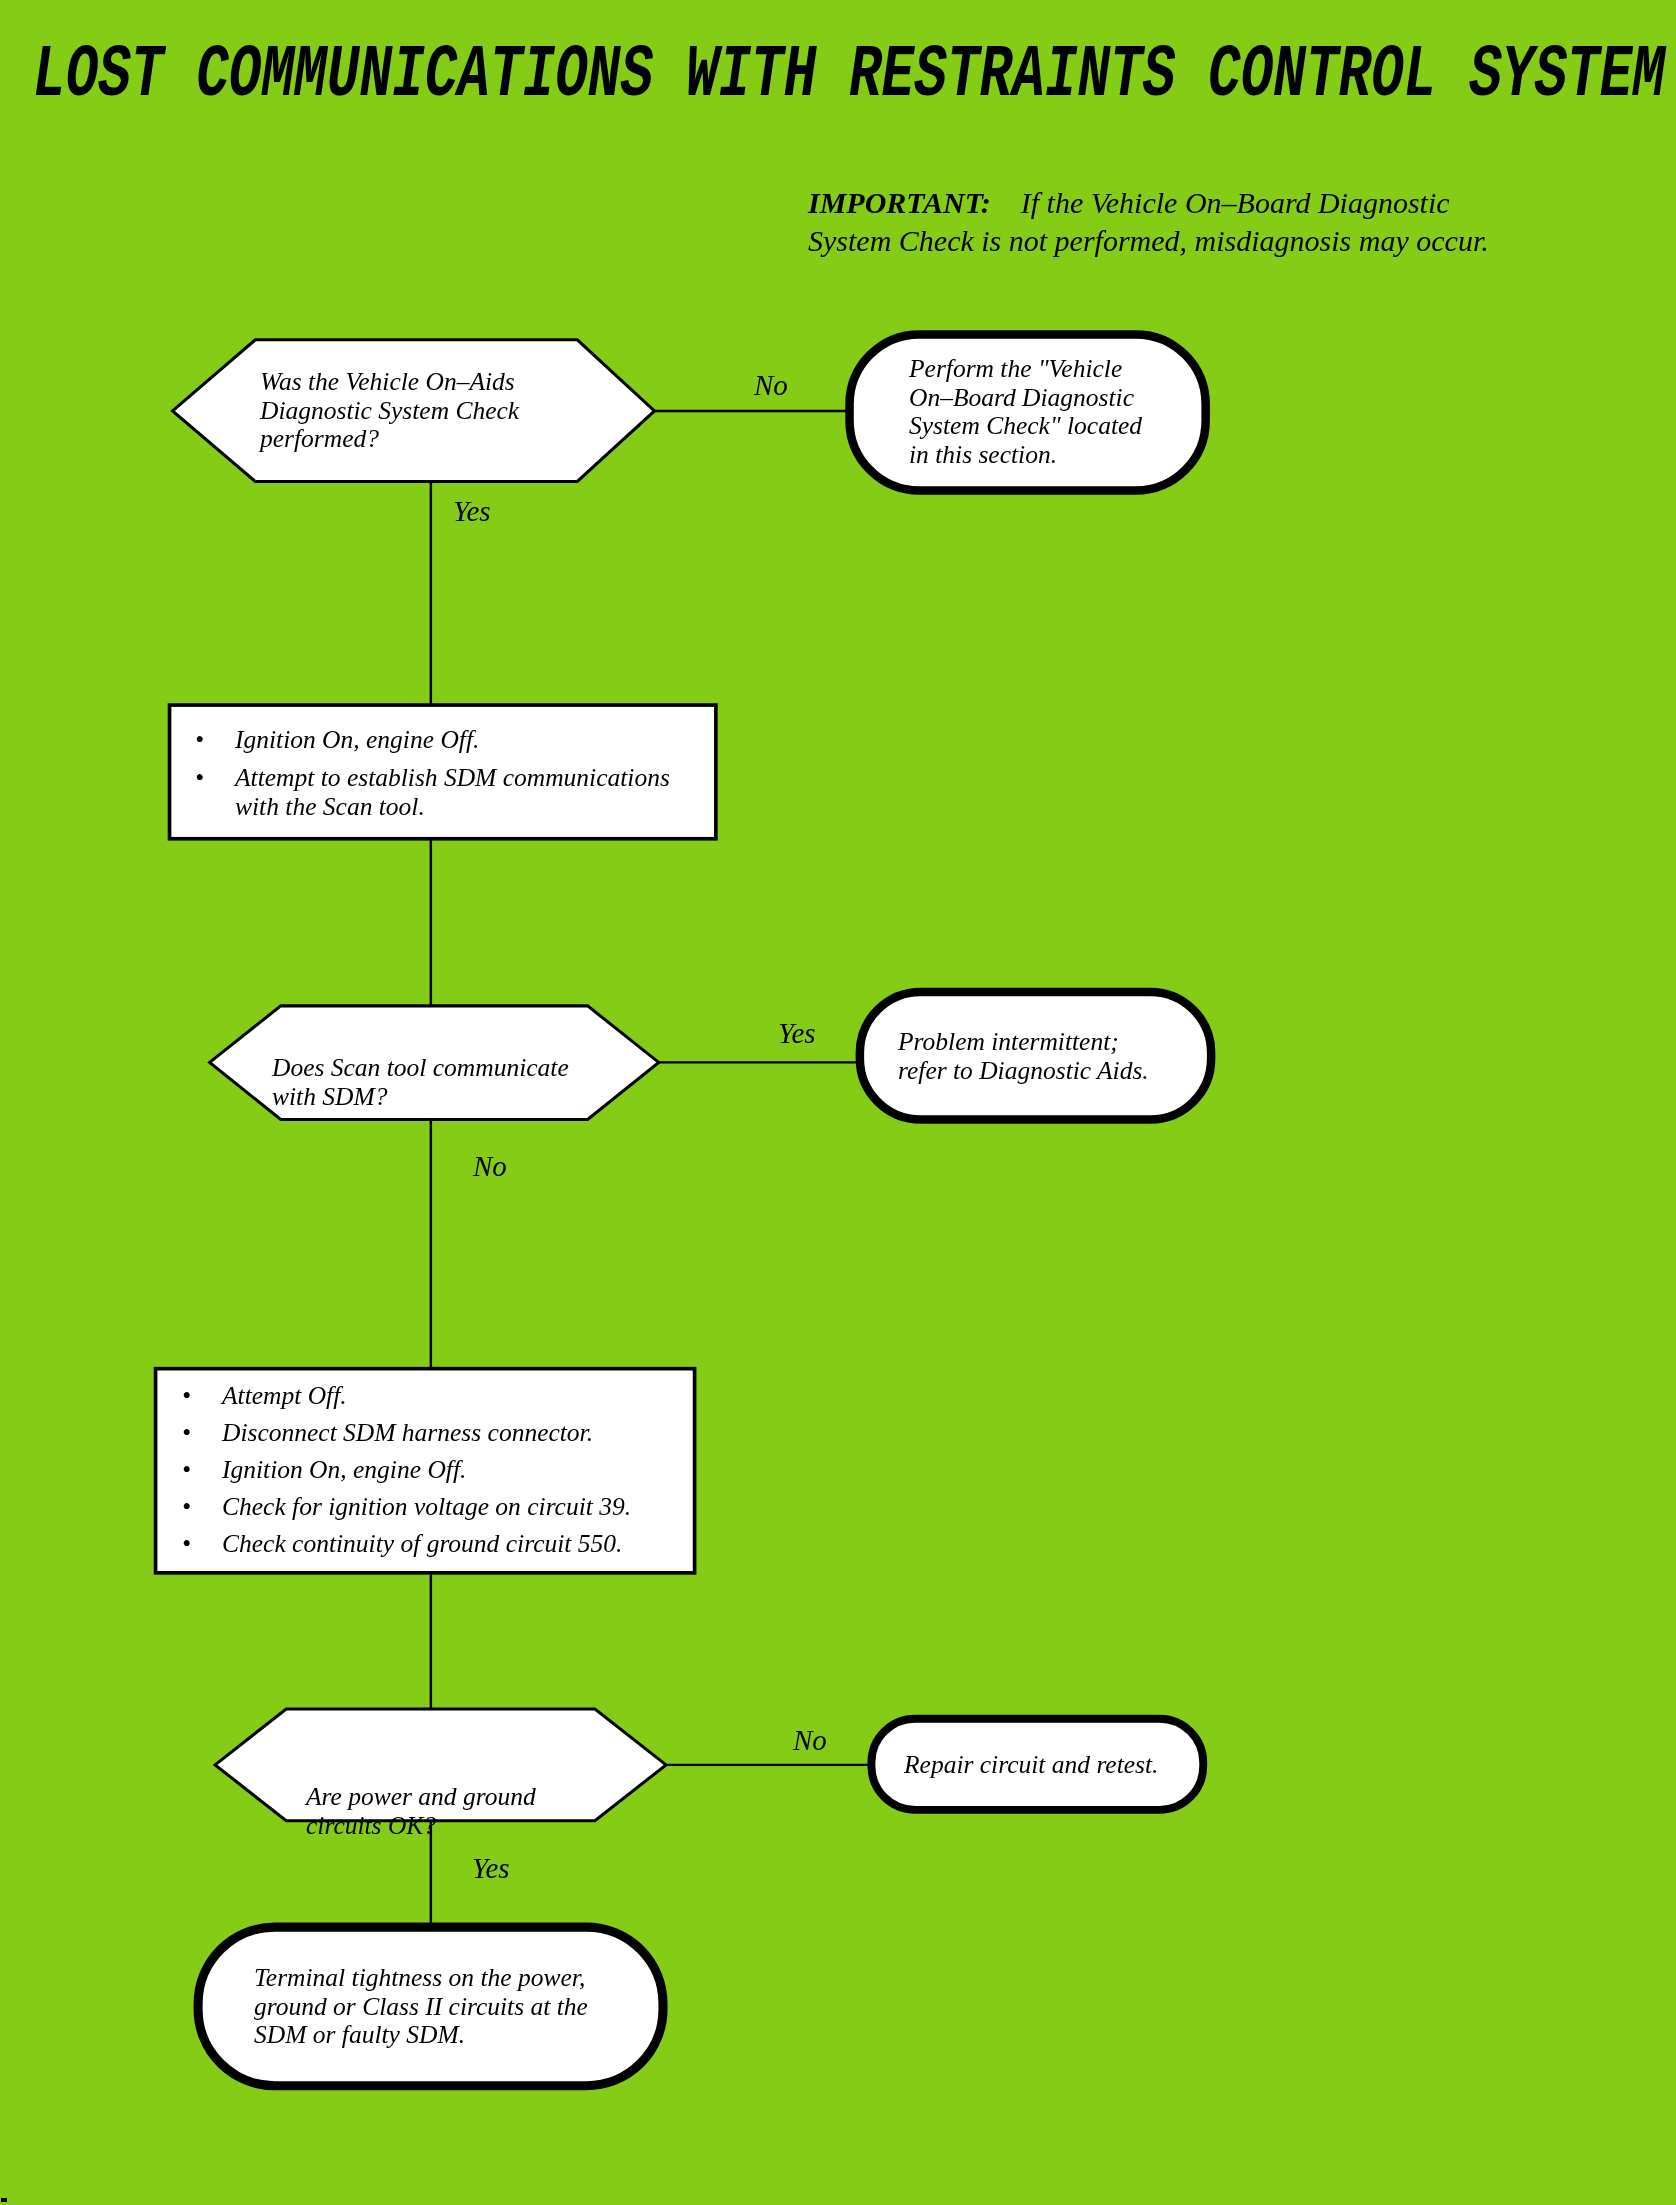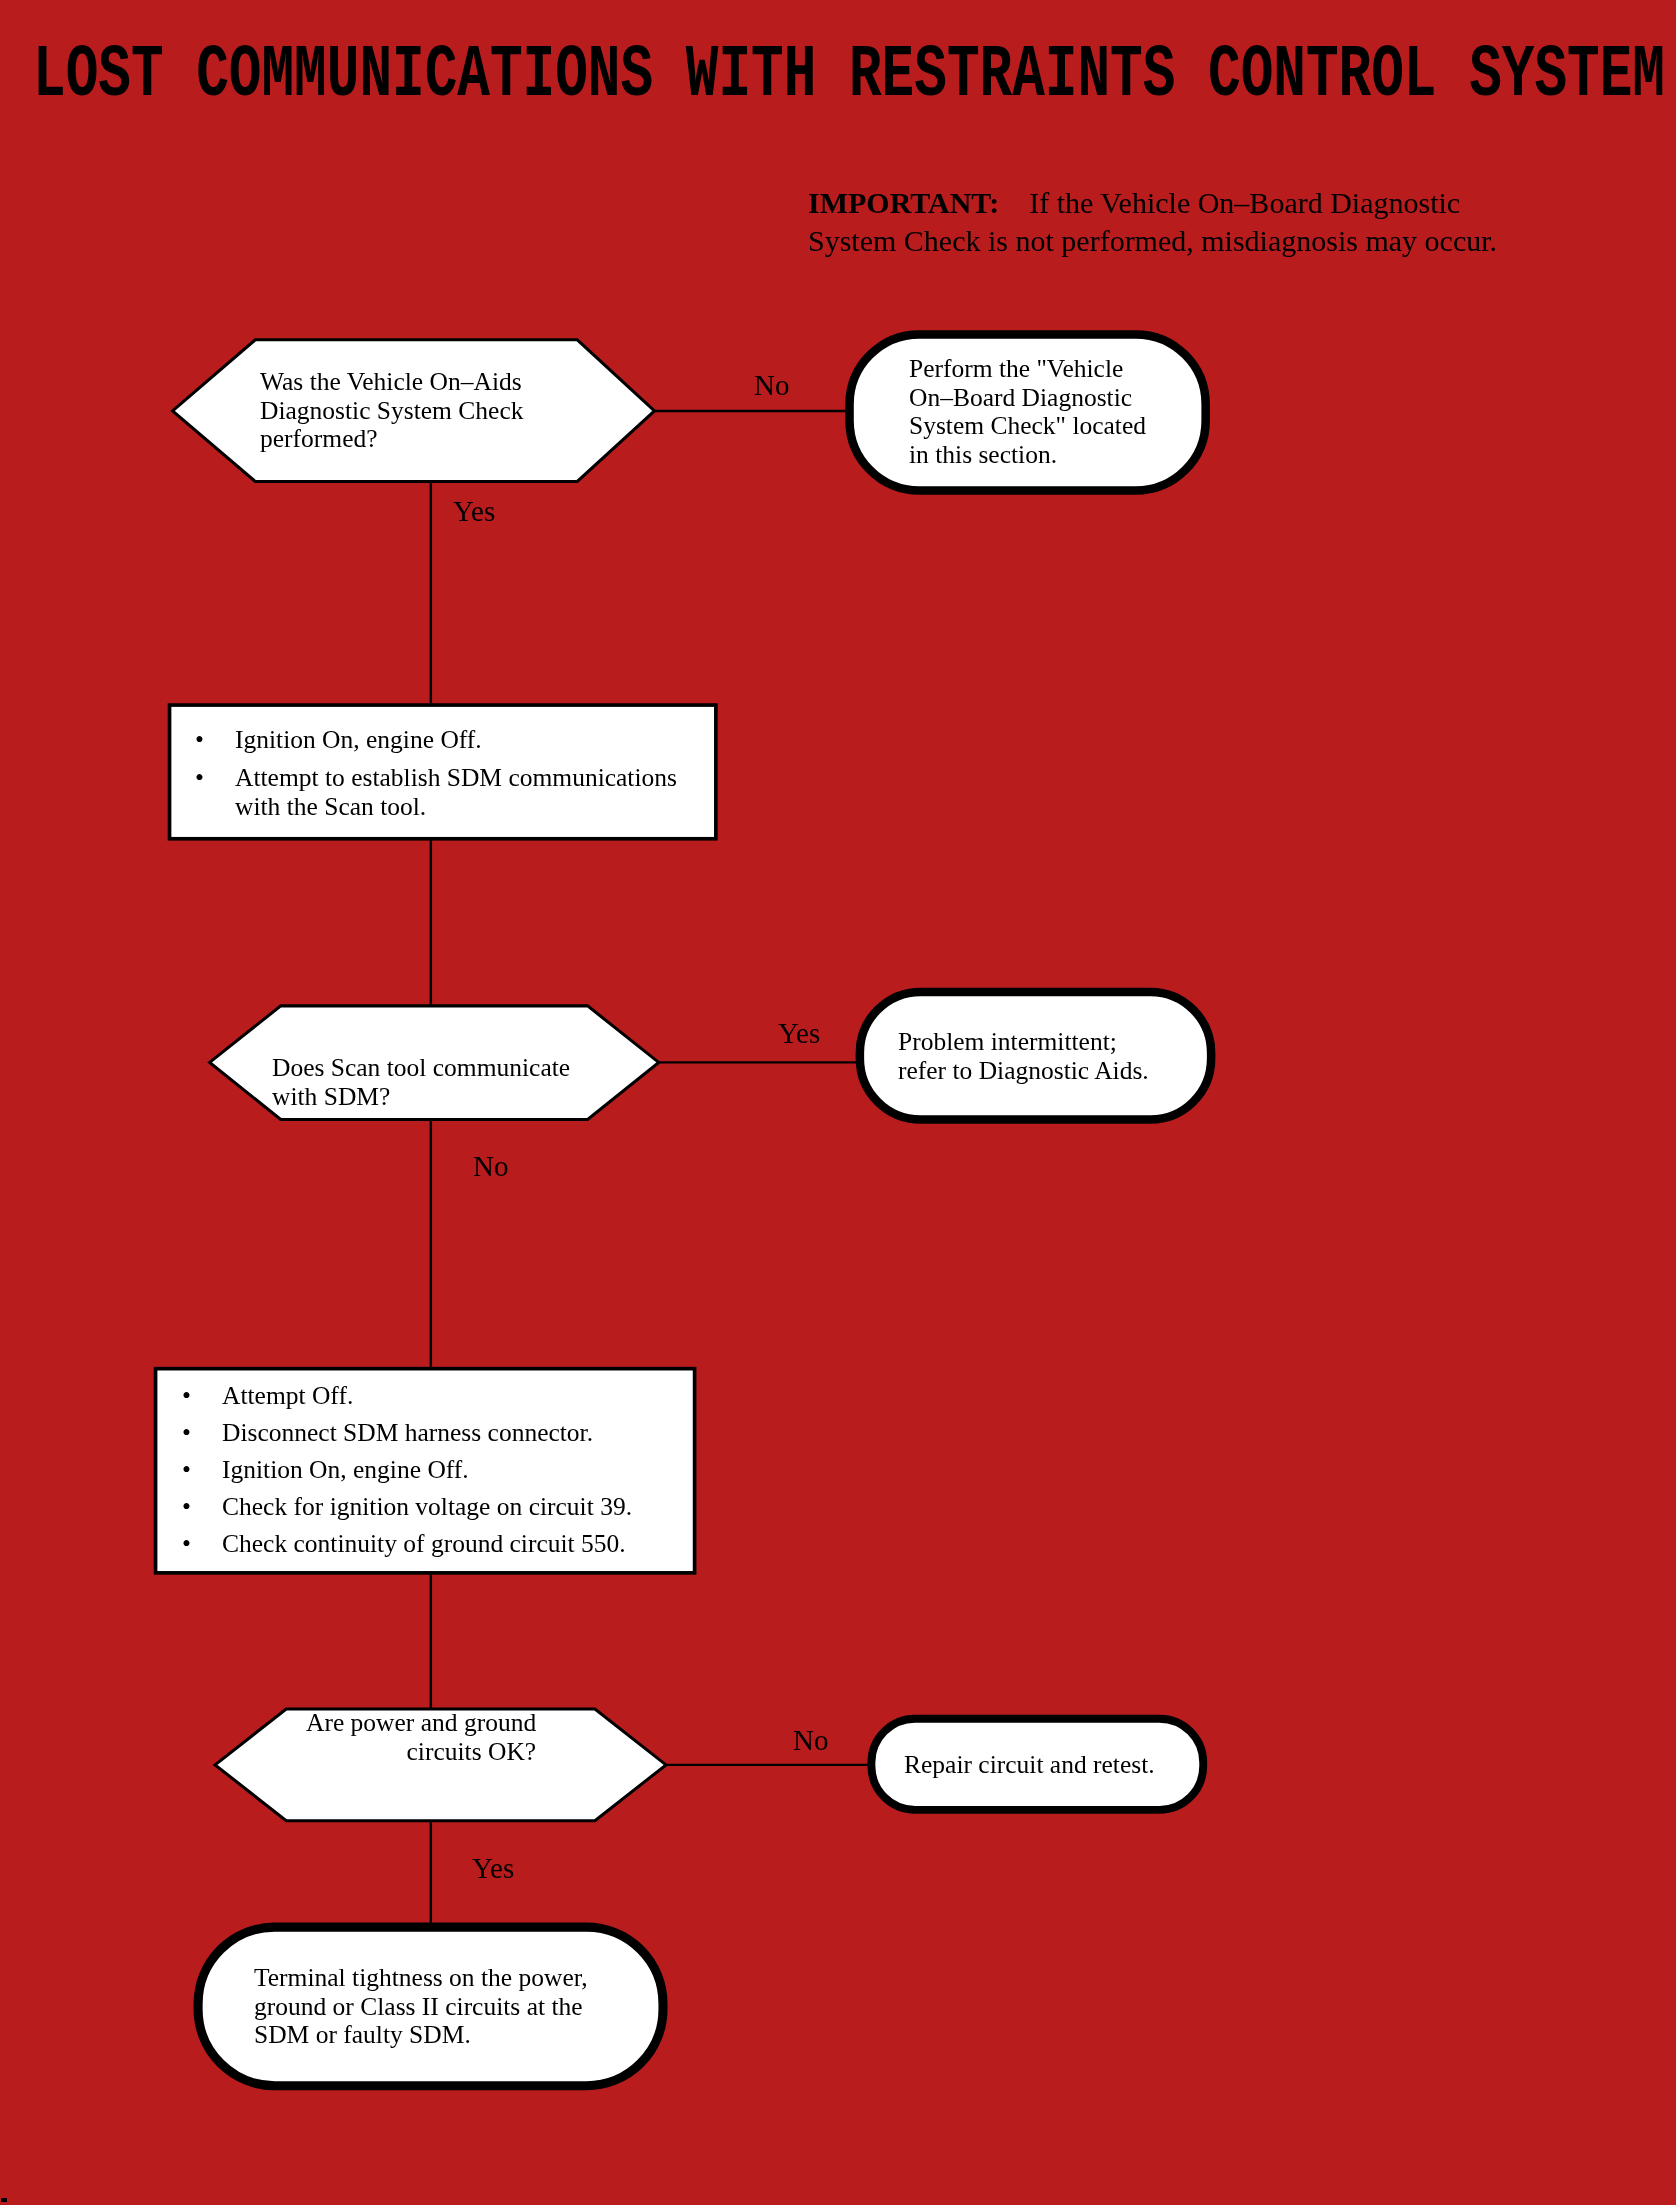--- a/index.html
+++ b/index.html
@@ -1,22 +1,23 @@
 <!DOCTYPE html>
 <html style="font-size:9.7px"><head>
 <meta charset="utf-8">
 <style>
   html,body { margin:0; padding:0; background:#ffffff; }
   .page {
     position:relative;
     width:1676px; height:2205px;
-    background:#b91c1c;
+    background:#84cc16;
     font-family:"Liberation Serif", serif;
     color:#000;
     overflow:hidden;
+    font-style:italic;
   }
   .shapes { position:absolute; left:0; top:0; }
   .title {
     position:absolute; left:33px; top:38px;
     font-family:"Liberation Mono", monospace;
     font-weight:bold;
     font-size:74px; line-height:1;
     white-space:nowrap;
     transform:scaleX(0.735);
     transform-origin:left top;
@@ -153,21 +154,21 @@
         </span>
     </div>
     <div class="brow">
       <span class="bmark">•</span>
       <span class="btext">
           <div>Check continuity of ground circuit 550.</div>
         </span>
     </div>
   </div>
 
-  <div class="node-text" style="left:306px; top:1709px;text-align:right;">
+  <div class="node-text" style="left:306px; top:1783px;">
     <div>Are power and ground</div>
     <div>circuits OK?</div>
   </div>
 
   <div class="node-text" style="left:904px; top:1751px;">
     <div>Repair circuit and retest.</div>
   </div>
 
   <div class="node-text" style="left:254px; top:1964px;">
     <div>Terminal tightness on the power,</div>

